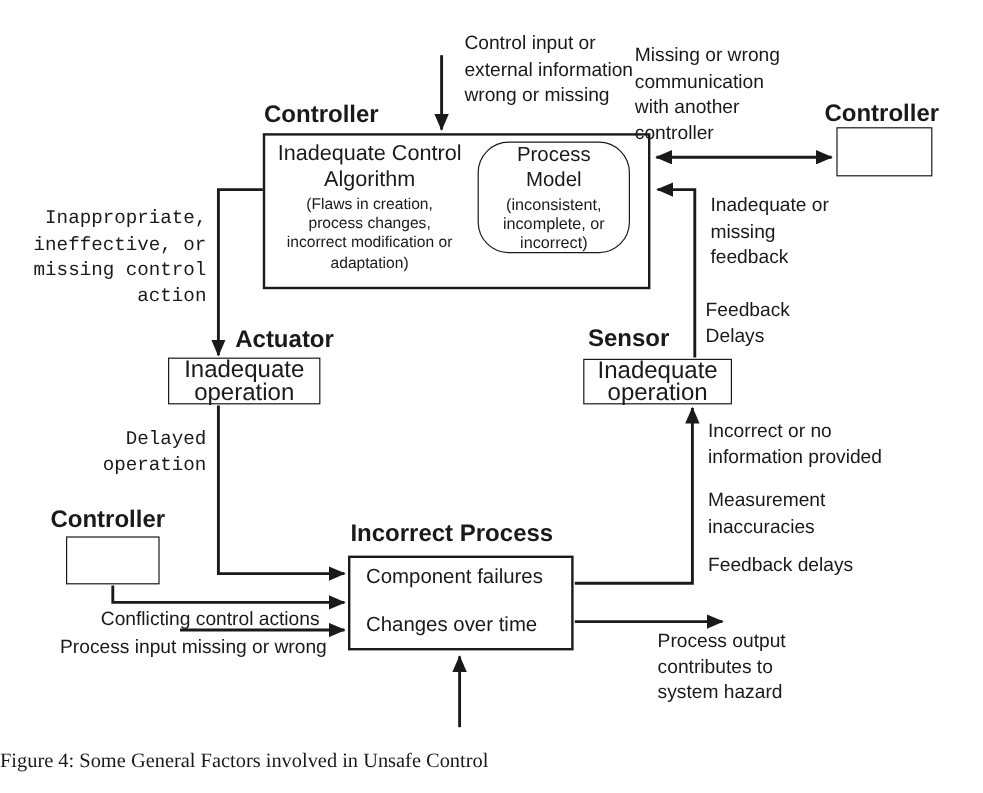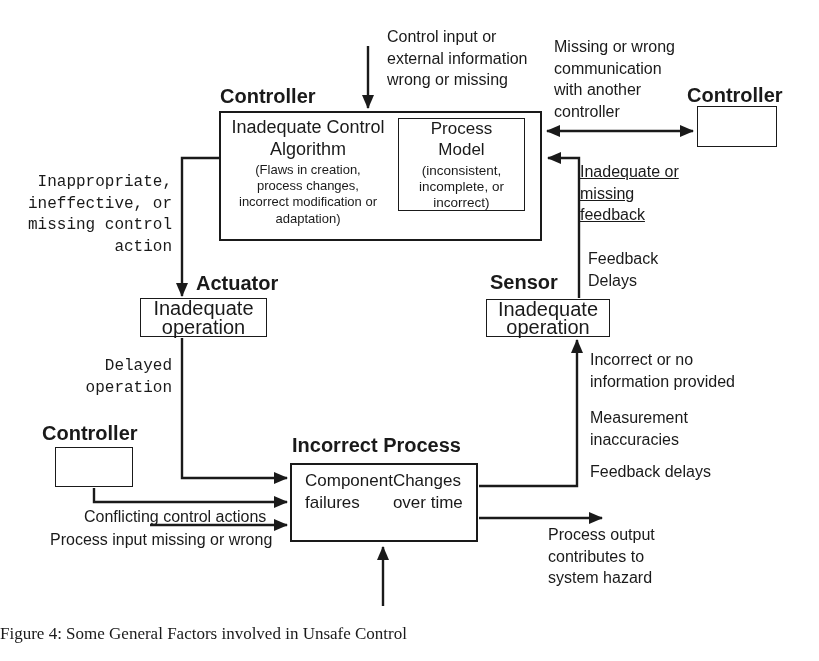--- a/index.html
+++ b/index.html
@@ -66,21 +66,21 @@
     text-align: center;
     z-index: 3;
   }
   .algo-title { font-size: 18px; line-height: 21.5px; white-space: pre-line; }
   .algo-detail { font-size: 13px; line-height: 16.2px; white-space: pre-line; margin-top: 2px; }
   .pm-title { font-size: 17px; line-height: 21.5px; white-space: pre-line; }
   .pm-detail { font-size: 13.5px; line-height: 16.2px; white-space: pre-line; margin-top: 2px; }
   .cp-rows {
     width: 100%; height: 100%;
     display: flex;
-    flex-direction: row;
+    flex-direction: column;
     justify-content: space-between;
     padding: 5px 4px 8px 13px;
     font-size: 17px;
     line-height: 22px;
   }
   .caption {
     position: absolute;
     left: 0; top: 624px;
     width: 819px;
     text-align: left;
@@ -117,21 +117,21 @@
   <div class="node-label" style="left:220px; top:84px;">Controller</div>
   <div class="box thick" style="left:219px; top:111px; width:323px; height:130px;"></div>
   <div class="algo-block">
     <div class="algo-title">Inadequate Control
 Algorithm</div>
     <div class="algo-detail">(Flaws in creation,
 process changes,
 incorrect modification or
 adaptation)</div>
   </div>
-  <div class="box" style="left:398px; top:118px; width:127px; height:93px; z-index:3;">
+  <div class="box" style="left:398px; top:118px; width:127px; height:93px; z-index:3;border-radius:26px;">
     <div class="center-col">
       <div class="pm-title">Process
 Model</div>
       <div class="pm-detail">(inconsistent,
 incomplete, or
 incorrect)</div>
     </div>
   </div>
 
   <div class="node-label" style="left:687px; top:83px;">Controller</div>
@@ -154,25 +154,25 @@
       <div>Changes over time</div>
     </div>
   </div>
 
   <div class="node-label" style="left:42px; top:421px;">Controller</div>
   <div class="box" style="left:55px; top:447px; width:78px; height:40px;"></div>
 
   <div class="ann" style="left:387px; top:26px;">Control input or
 external information
 wrong or missing</div>
-  <div class="ann" style="left:554px; top:36px;">Missing or wrong
+  <div class="ann" style="left:529px; top:36px;">Missing or wrong
 communication
 with another
 controller</div>
-  <div class="ann" style="left:580px; top:161px;text-decoration:underline;">Inadequate or
+  <div class="ann" style="left:592px; top:161px;">Inadequate or
 missing
 feedback</div>
   <div class="ann" style="left:588px; top:248px;">Feedback
 Delays</div>
   <div class="ann right" style="left:18px; top:172px; width:154px;">Inappropriate,
 ineffective, or
 missing control
 action</div>
   <div class="ann right" style="left:62px; top:356px; width:110px;">Delayed
 operation</div>

